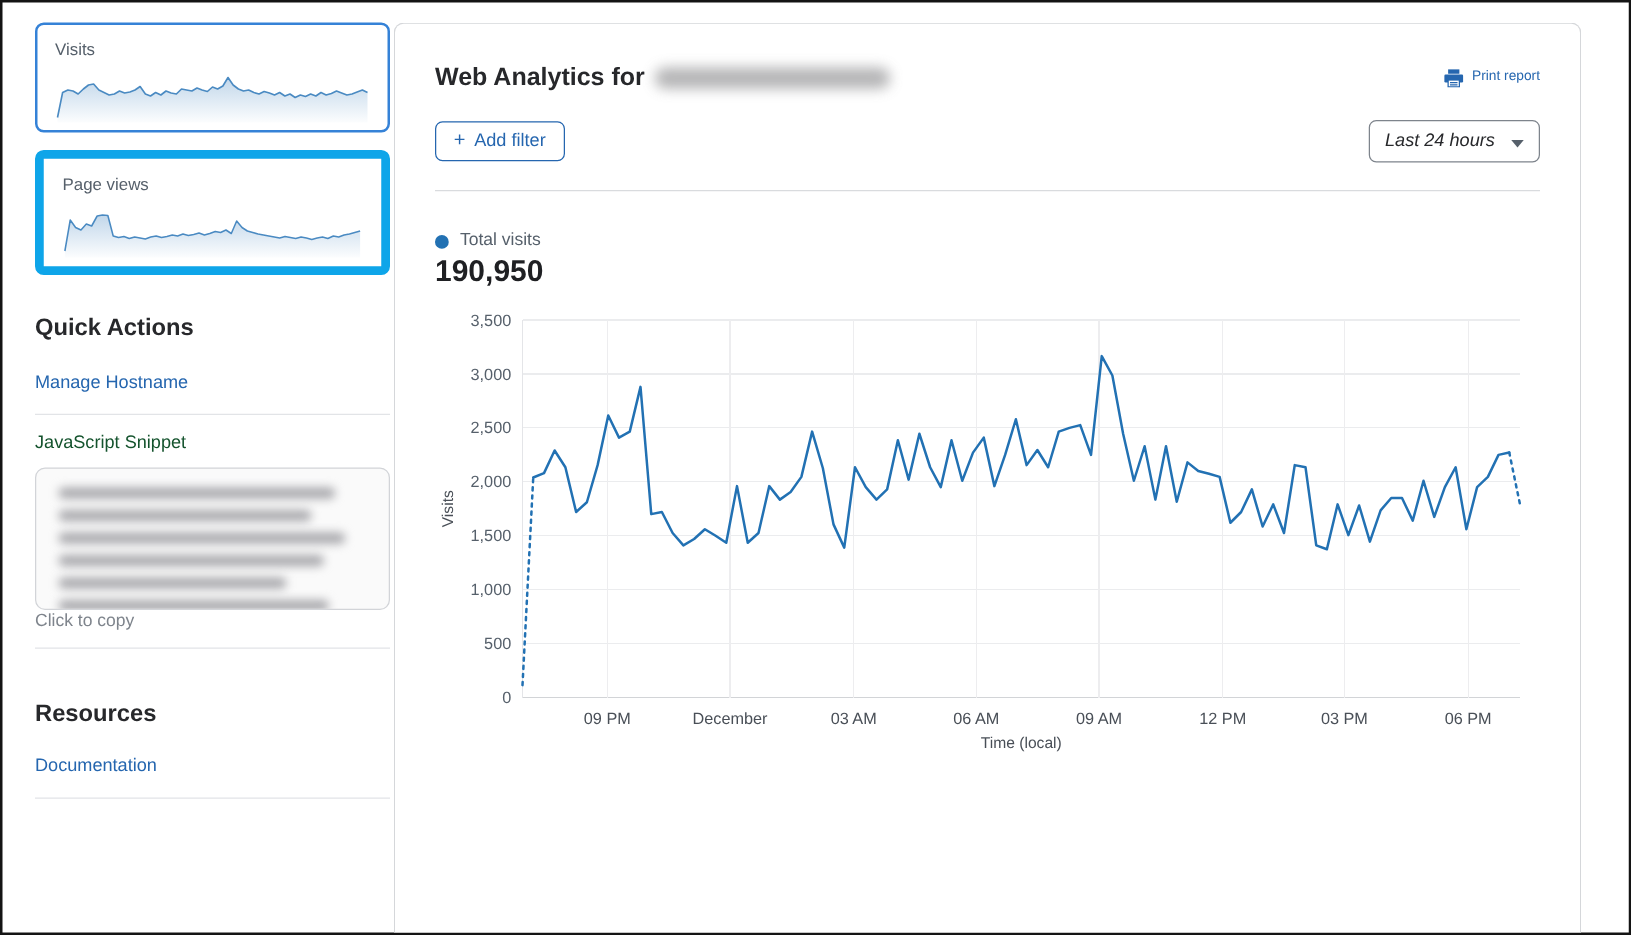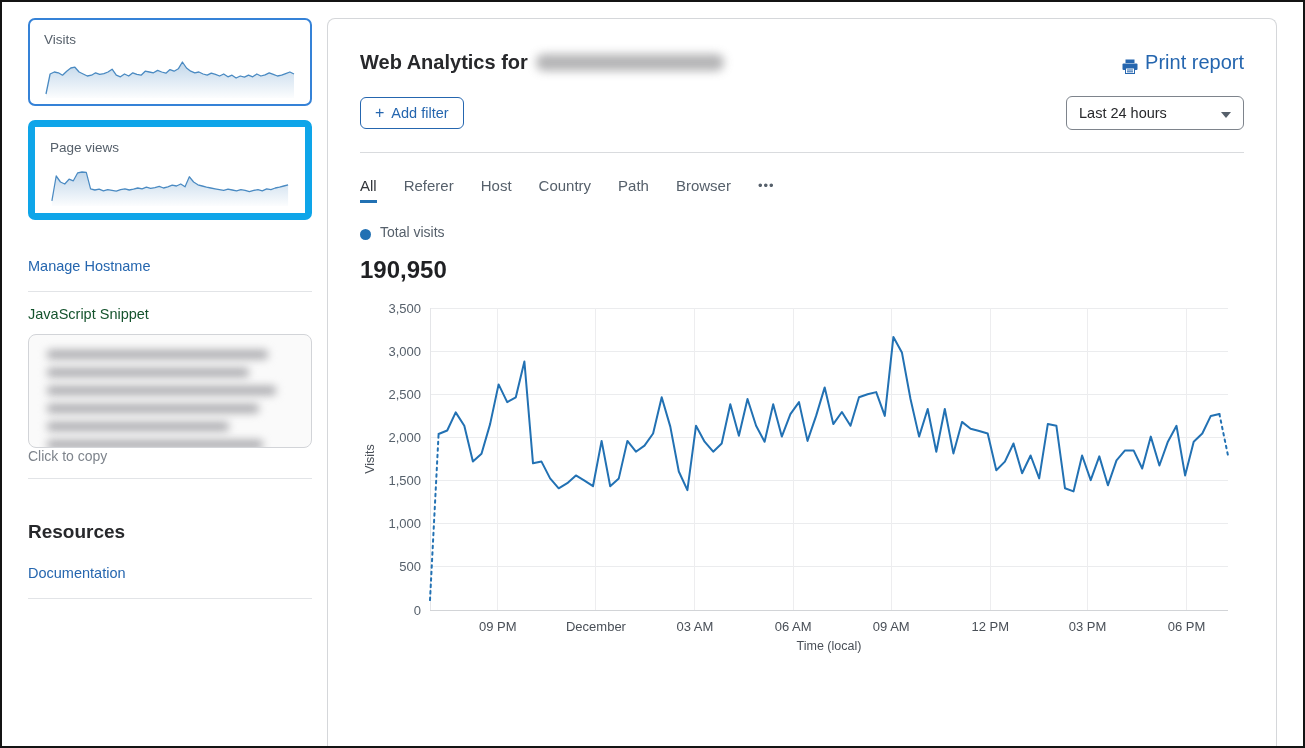--- a/index.html
+++ b/index.html
@@ -26,46 +26,46 @@
   .snippet-label { margin-top:14px; font-size:14.5px; color:#14532d; }
   .snippet-box { margin-top:12px; width:100%; height:114px; background:#fafafa; border:1px solid #d2d4d8; border-radius:8px; padding:15px 18px; cursor:pointer; overflow:hidden; }
   .blur-line { height:9px; border-radius:4px; background:#a9a9ad; filter:blur(4px); margin-bottom:9px; }
   .snippet-hint { font-size:14px; color:#7e848c; }
   .div-2 { margin-top:14px; }
   .res-heading { margin-top:42px; }
   .doc-link { margin-top:22px; }
   .div-3 { margin-top:16px; }
 
   
-  .main-card { position:absolute; left:325px; top:16px; width:950px; height:730px; background:#fff; border:1px solid #d5d7da; border-radius:8px 8px 0 0; border-bottom:none; }
+  .main-card { position:absolute; left:313px; top:16px; width:950px; height:730px; background:#fff; border:1px solid #d5d7da; border-radius:8px 8px 0 0; border-bottom:none; }
   .main-header { padding:0 32px; }
   .title-row { display:flex; align-items:center; justify-content:space-between; margin-top:32px; }
   .page-title { font-size:20px; font-weight:700; color:#27282b; display:flex; align-items:center; gap:8px; }
   .blurred-domain { display:inline-block; width:188px; height:17px; border-radius:8px; background:#9c9c9e; filter:blur(5px); opacity:.75; }
-  .print-link { display:flex; align-items:flex-end; gap:7px; font-size:20px; color:var(--accent); text-decoration:none; cursor:pointer; }
+  .print-link { display:flex; align-items:flex-start; gap:7px; font-size:11px; color:var(--accent); text-decoration:none; cursor:pointer; }
   .filter-row { display:flex; align-items:center; justify-content:space-between; margin-top:22px; }
   .add-filter-btn { display:inline-flex; align-items:center; gap:7px; background:#fff; border:1px solid var(--accent); color:var(--accent); font-size:14.5px; border-radius:6px; padding:7px 14px; cursor:pointer; font-family:inherit; }
   .add-filter-btn .plus { font-size:16px; line-height:1; }
-  .range-select { position:relative; width:178px; border:1px solid #7e848c; border-radius:6px; padding:8px 12px; font-size:14.5px; color:#27282b; cursor:pointer; background:#fff; }
+  .range-select { position:relative; width:137px; border:1px solid #7e848c; border-radius:6px; padding:8px 12px; font-size:14.5px; color:#27282b; cursor:pointer; background:#fff;font-style:italic; }
   .range-select .caret { position:absolute; right:12px; top:15px; width:0; height:0; border-left:5px solid transparent; border-right:5px solid transparent; border-top:6px solid #56606b; }
   .header-divider { border:none; border-top:1px solid #d9dbde; margin-top:22px; }
 
   .summary-section { padding:0 32px; }
   .summary-title-row { display:flex; align-items:center; gap:8px; margin-top:26px; }
   .summary-title { font-size:17px; font-weight:700; color:#27282b; }
   .summary-desc { margin-top:11px; font-size:14.5px; color:#5a6068; }
   .tabs { display:flex; align-items:center; gap:27px; margin-top:24px; }
   .tab { position:relative; font-size:15px; color:#56606b; cursor:pointer; }
   .tab.active { color:#33363b; }
   .tab.active::after { content:""; position:absolute; left:0; right:0; bottom:-9px; height:3px; background:var(--chart-line); }
   .tab-more { letter-spacing:1px; font-size:13px; }
   .legend-row { display:flex; align-items:flex-end; gap:9px; margin-top:30px; }
   .legend-dot { width:11px; height:11px; border-radius:50%; background:var(--chart-line); }
   .legend-label { font-size:14px; color:#56606b; }
-  .total-value { margin-top:16px; font-size:24px; font-weight:700; color:#1f2023; }
+  .total-value { margin-top:5px; font-size:24px; font-weight:700; color:#1f2023; }
   .main-chart { display:block; margin-top:14px; }
   svg text { font-family:"Liberation Sans","DejaVu Sans",sans-serif; }
 </style>
 </head>
 <body>
 
 <div class="frame">
 
   <aside class="sidebar">
 
@@ -90,20 +90,21 @@
             <linearGradient id="g-pv" x1="0" y1="0" x2="0" y2="1">
               <stop offset="0%" stop-color="#8fb6d9" stop-opacity="0.55"></stop>
               <stop offset="100%" stop-color="#8fb6d9" stop-opacity="0.03"></stop>
             </linearGradient>
           </defs>
           <path d="M2.0 41.8L6.5 17.0L11.0 23.0L15.5 25.0L20.0 20.2L24.5 21.8L29.1 13.8L33.6 13.0L38.1 13.4L42.6 29.8L47.1 31.0L51.6 30.2L56.1 31.8L60.6 30.6L65.1 31.4L69.6 32.2L74.1 30.6L78.7 29.8L83.2 31.0L87.7 30.2L92.2 29.0L96.7 29.8L101.2 28.2L105.7 29.4L110.2 28.6L114.7 27.4L119.2 29.0L123.7 27.8L128.3 26.2L132.8 27.0L137.3 25.0L141.8 27.8L146.3 17.8L150.8 23.0L155.3 25.8L159.8 27.0L164.3 28.2L168.8 29.0L173.3 29.8L177.9 30.6L182.4 31.4L186.9 30.2L191.4 31.0L195.9 31.8L200.4 30.6L204.9 31.4L209.4 32.6L213.9 31.4L218.4 30.6L222.9 31.8L227.5 29.8L232.0 30.6L236.5 29.0L241.0 28.2L245.5 27.0L250.0 25.8L250 47L2 47Z" fill="url(#g-pv)" stroke="none"></path>
           <path d="M2.0 41.8L6.5 17.0L11.0 23.0L15.5 25.0L20.0 20.2L24.5 21.8L29.1 13.8L33.6 13.0L38.1 13.4L42.6 29.8L47.1 31.0L51.6 30.2L56.1 31.8L60.6 30.6L65.1 31.4L69.6 32.2L74.1 30.6L78.7 29.8L83.2 31.0L87.7 30.2L92.2 29.0L96.7 29.8L101.2 28.2L105.7 29.4L110.2 28.6L114.7 27.4L119.2 29.0L123.7 27.8L128.3 26.2L132.8 27.0L137.3 25.0L141.8 27.8L146.3 17.8L150.8 23.0L155.3 25.8L159.8 27.0L164.3 28.2L168.8 29.0L173.3 29.8L177.9 30.6L182.4 31.4L186.9 30.2L191.4 31.0L195.9 31.8L200.4 30.6L204.9 31.4L209.4 32.6L213.9 31.4L218.4 30.6L222.9 31.8L227.5 29.8L232.0 30.6L236.5 29.0L241.0 28.2L245.5 27.0L250.0 25.8" fill="none" stroke="#4a8ac2" stroke-width="1.3" stroke-linejoin="round"></path>
         </svg>
     </div>
 
+    <h2 class="side-heading qa-heading">Quick Actions</h2>
     <a class="side-link mh-link">Manage Hostname</a>
     <hr class="side-divider div-1">
     <div class="snippet-label">JavaScript Snippet</div>
     <div class="snippet-box">
       <div class="blur-line" style="width:90%"></div>
       <div class="blur-line" style="width:82%"></div>
       <div class="blur-line" style="width:93%"></div>
       <div class="blur-line" style="width:86%"></div>
       <div class="blur-line" style="width:74%"></div>
       <div class="blur-line" style="width:88%"></div>
@@ -142,29 +143,20 @@
         <div class="range-select">
           <span>Last 24 hours</span>
           <span class="caret"></span>
         </div>
       </div>
       <hr class="header-divider">
     </div>
 
     <section class="summary-section">
 
-      <nav class="tabs" id="tabs">
-          <span class="tab active">All</span>
-          <span class="tab">Referer</span>
-          <span class="tab">Host</span>
-          <span class="tab">Country</span>
-          <span class="tab">Path</span>
-          <span class="tab">Browser</span>
-          <span class="tab tab-more">•••</span>
-        </nav>
 
       <div class="legend-row">
         <span class="legend-dot"></span>
         <span class="legend-label">Total visits</span>
       </div>
       <div class="total-value">190,950</div>
 
       <svg class="main-chart" id="main-chart" width="884" height="358" viewBox="0 0 884 358">
           <line x1="70" y1="312" x2="868" y2="312" stroke="#d2d4d7" stroke-width="1" shape-rendering="crispEdges"></line>
           <text x="61" y="316.5" text-anchor="end" font-size="13" fill="#56606b">0</text>

